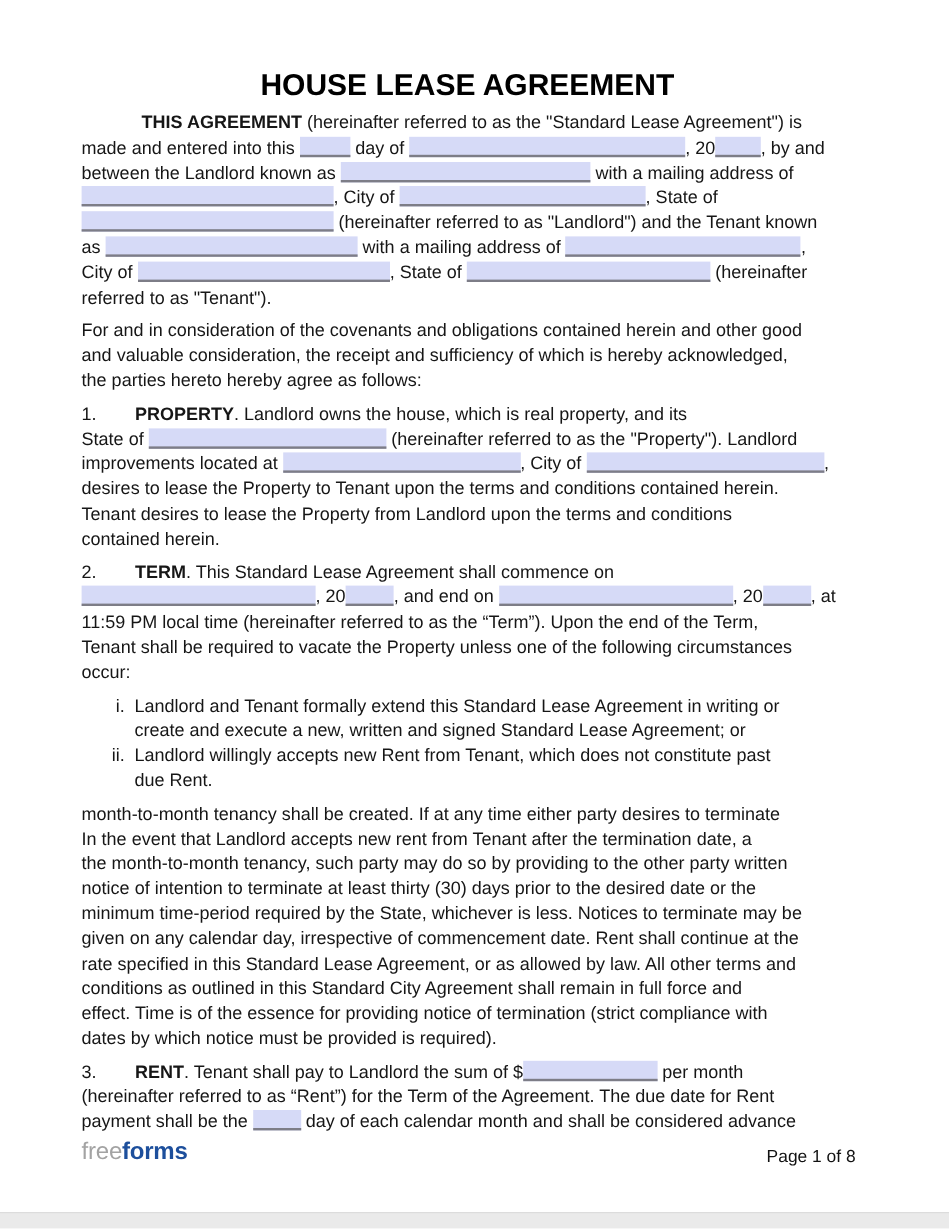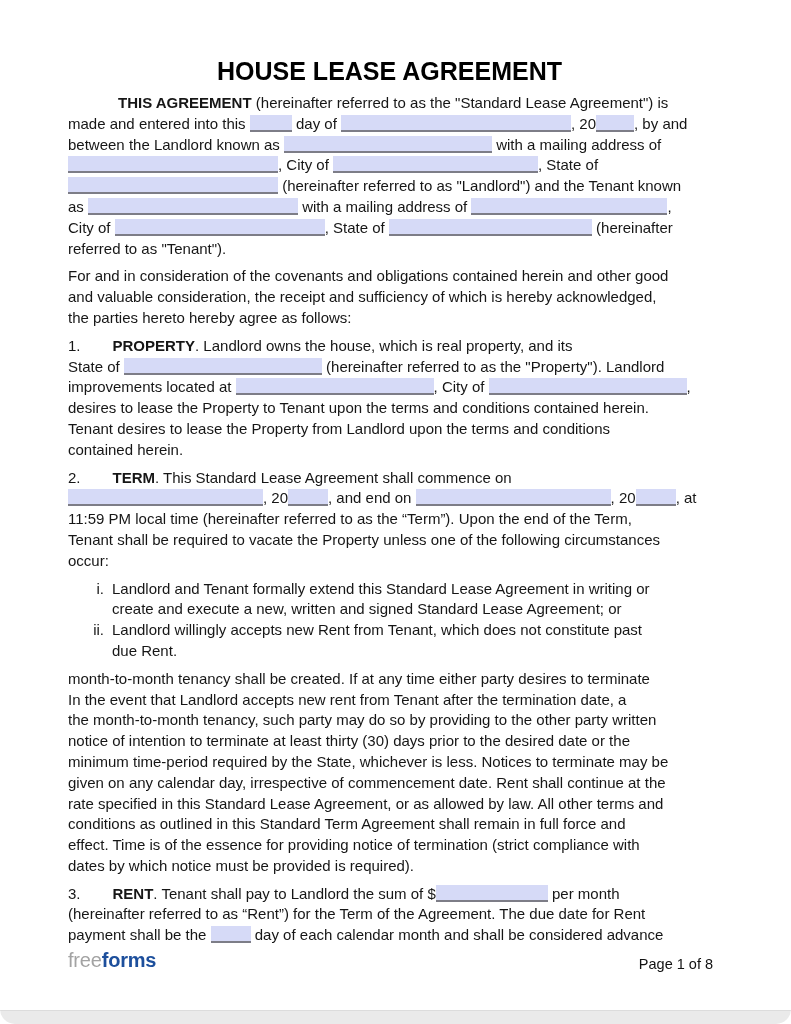--- a/index.html
+++ b/index.html
@@ -5,21 +5,21 @@
   :root{
     --blank-fill:#d6daf7;
     --blank-line:#7d7d87;
     --brand-gray:#a3a3a3;
     --brand-blue:#1d4f9c;
     --text:#161616;
   }
   html,body{margin:0;padding:0;background:#ffffff;}
   .page{
     position:relative;width:791px;height:1024px;background:#ffffff;overflow:hidden;
-    font-family:"Liberation Sans", sans-serif;color:var(--text);border-radius:15px;
+    font-family:"Liberation Sans", sans-serif;color:var(--text);
   }
   .content{padding:56px 80px 0 68px;}
   .title{
     margin:0 0 7px 0;text-align:center;font-size:25px;font-weight:bold;
     line-height:30px;color:#000;
   }
   .doc{font-size:15px;line-height:20.8px;}
   .block{margin:0 0 7px 0;}
   .line{white-space:pre;min-height:20.8px;}
   .bold{font-weight:bold;}
@@ -95,21 +95,21 @@
           </div>
         </div>
         <div class="block">
           <div class="line"><span class="txt">month-to-month tenancy shall be created. If at any time either party desires to terminate</span></div>
           <div class="line"><span class="txt">In the event that Landlord accepts new rent from Tenant after the termination date, a</span></div>
           <div class="line"><span class="txt">the month-to-month tenancy, such party may do so by providing to the other party written</span></div>
           <div class="line"><span class="txt">notice of intention to terminate at least thirty (30) days prior to the desired date or the</span></div>
           <div class="line"><span class="txt">minimum time-period required by the State, whichever is less. Notices to terminate may be</span></div>
           <div class="line"><span class="txt">given on any calendar day, irrespective of commencement date. Rent shall continue at the</span></div>
           <div class="line"><span class="txt">rate specified in this Standard Lease Agreement, or as allowed by law. All other terms and</span></div>
-          <div class="line"><span class="txt">conditions as outlined in this Standard Term Agreement shall remain in full force and</span></div>
+          <div class="line"><span class="txt">conditions as outlined in this Standard City Agreement shall remain in full force and</span></div>
           <div class="line"><span class="txt">effect. Time is of the essence for providing notice of termination (strict compliance with</span></div>
           <div class="line"><span class="txt">dates by which notice must be provided is required).</span></div>
         </div>
         <div class="block">
           <div class="line"><span class="txt">3.</span><span class="sp" style="width: 32px;"></span><span class="txt bold">RENT</span><span class="txt">. Tenant shall pay to Landlord the sum of $</span><span class="blank" style="width: 112px;"></span><span class="txt"> per month</span></div>
           <div class="line"><span class="txt">(hereinafter referred to as “Rent”) for the Term of the Agreement. The due date for Rent</span></div>
           <div class="line"><span class="txt">payment shall be the </span><span class="blank" style="width: 40px;"></span><span class="txt"> day of each calendar month and shall be considered advance</span></div>
         </div>
       </div>
   </div>

